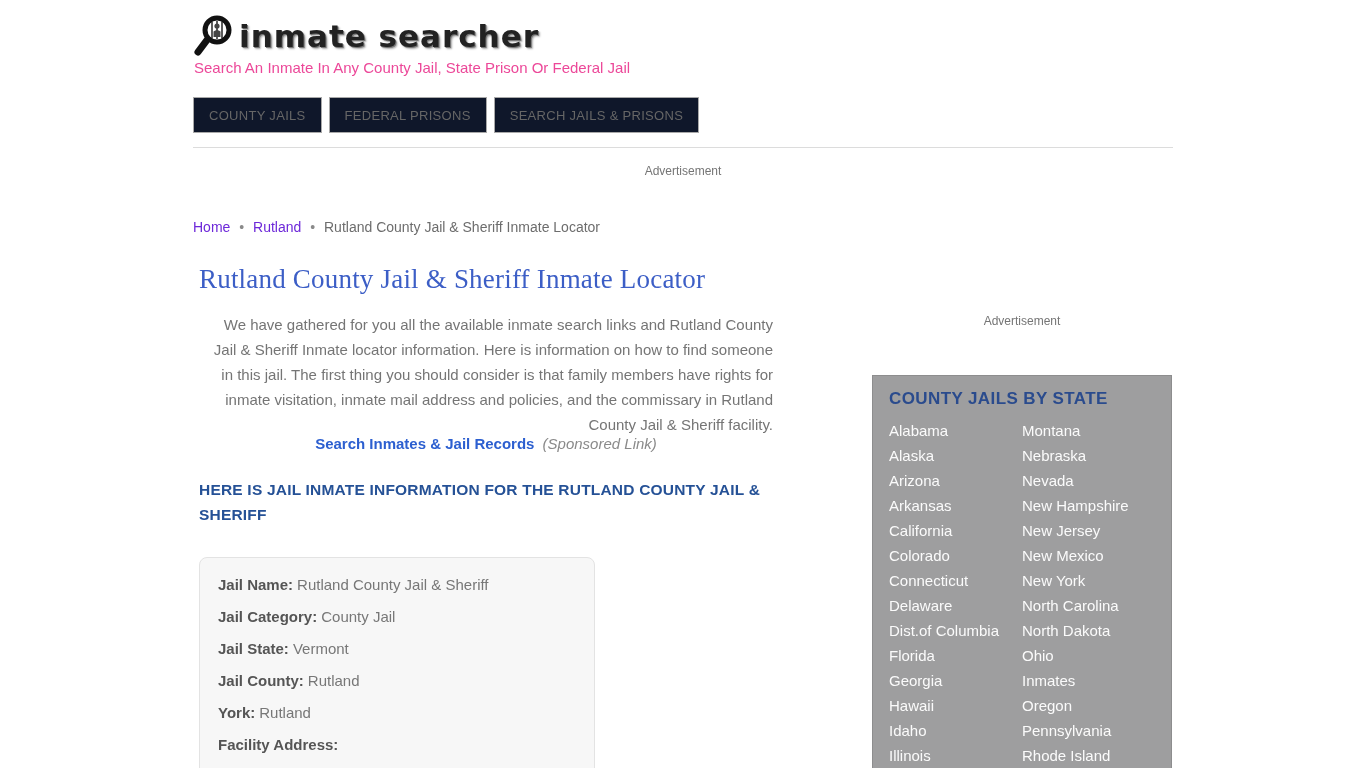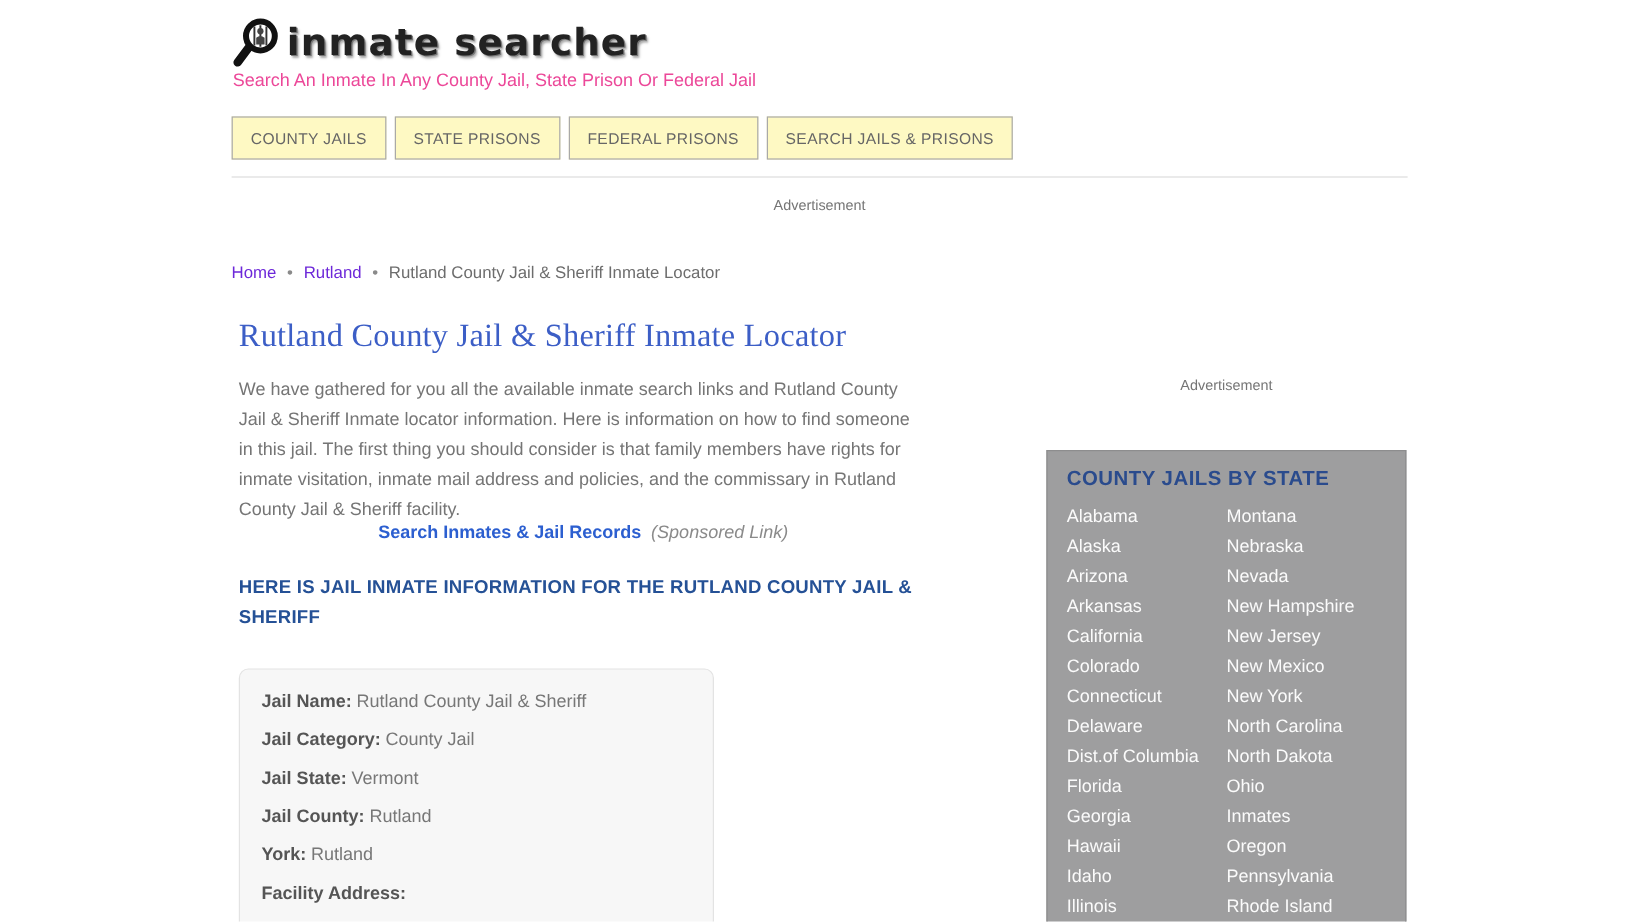--- a/index.html
+++ b/index.html
@@ -10,39 +10,39 @@
   
   .logo-row { position: absolute; top: 14px; left: 0; display: flex; align-items: center; }
   .logo-icon { width: 42px; height: 44px; flex: 0 0 auto; }
   .logo-text { font-size: 31px; font-weight: 900; letter-spacing: 1px; color: #222;
     margin-left: 4px; text-shadow: 1px 1px 0 #777, 2px 2px 2px #aaa;
     font-family: "DejaVu Sans", sans-serif; }
   .tagline { position: absolute; top: 59px; left: 1px; font-size: 15px; color: #ec4899; }
 
   .nav { position: absolute; top: 97px; left: 0; display: flex; gap: 7px; }
   .nav button { font-family: "Liberation Sans", sans-serif; font-size: 13px; color: #666;
-    background: #fef9c3; border: 1px solid #a9a9a9; padding: 0 15px; height: 36px;
+    background: #0f172a; border: 1px solid #a9a9a9; padding: 0 15px; height: 36px;
     letter-spacing: .3px; cursor: pointer; }
 
   .divider { position: absolute; top: 147px; left: 0; width: 980px; border-top: 1px solid #dcdcdc; }
 
   .ad-top { position: absolute; top: 164px; left: 0; width: 980px; text-align: center;
     font-size: 12px; color: #757575; }
 
   
   .breadcrumb { position: absolute; top: 219px; left: 0; font-size: 14px; color: #6d6d6d; }
   .breadcrumb a { color: #6d28d9; text-decoration: none; cursor: pointer; }
   .breadcrumb .sep { color: #8a8a8a; margin: 0 5px; }
 
   .page-title { position: absolute; top: 264px; left: 6px; width: 600px;
     font-family: "Liberation Serif", serif; font-weight: 400; font-size: 27px;
     color: #3c5ec6; letter-spacing: .2px; }
 
   .intro { position: absolute; top: 312px; left: 6px; width: 574px; font-size: 15px;
-    line-height: 25px; color: #757575; }
+    line-height: 25px; color: #757575; text-align: right; }
 
   .sponsored { position: absolute; top: 435px; left: 6px; width: 574px; text-align: center;
     font-size: 15px; }
   .sponsored a { color: #2c5fd0; font-weight: bold; text-decoration: none; cursor: pointer; }
   .sponsored .note { color: #8a8a8a; font-style: italic; margin-left: 4px; }
 
   .section-heading { position: absolute; top: 477px; left: 6px; width: 585px;
     font-size: 15.5px; font-weight: bold; color: #255196; line-height: 25px;
     letter-spacing: .2px; }
 
@@ -77,21 +77,20 @@
       <circle cx="24" cy="12" r="2.6" fill="#444"></circle>
       <path d="M20.5 23 L20.5 17.5 Q24 14.5 27.5 17.5 L27.5 23 Z" fill="#444"></path>
       <line x1="14" y1="26" x2="5" y2="38" stroke="#111" stroke-width="7" stroke-linecap="round"></line>
     </svg>
     <span class="logo-text">inmate searcher</span>
   </div>
   <div class="tagline">Search An Inmate In Any County Jail, State Prison Or Federal Jail</div>
 
   <div class="nav">
     <button>COUNTY JAILS</button>
-    <button>STATE PRISONS</button>
     <button>FEDERAL PRISONS</button>
     <button>SEARCH JAILS &amp; PRISONS</button>
   </div>
 
   <div class="divider"></div>
 
   <div class="ad-top">Advertisement</div>
 
   <div class="breadcrumb">
     <a>Home</a>

